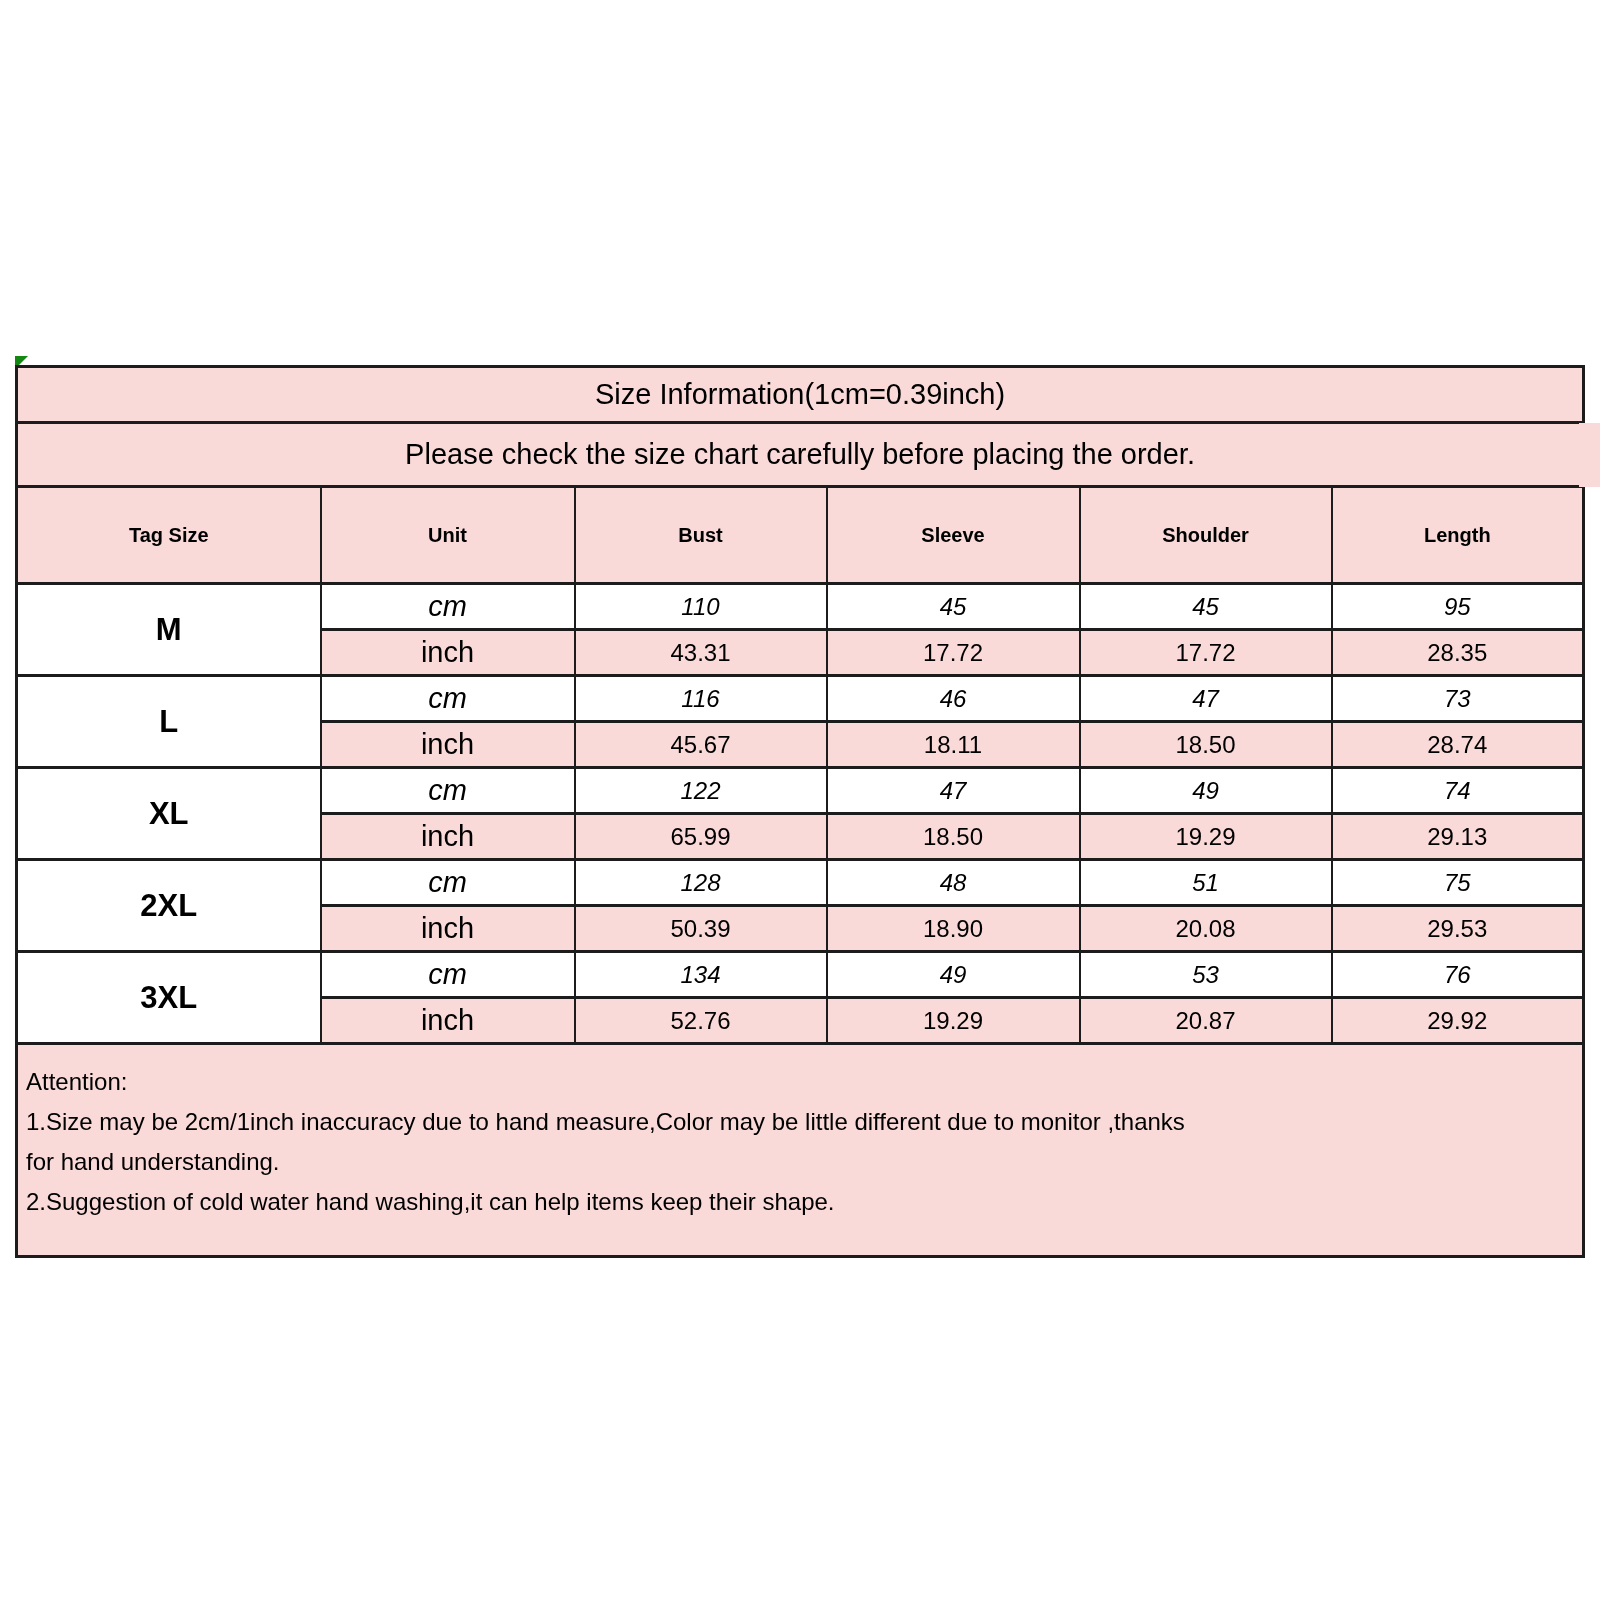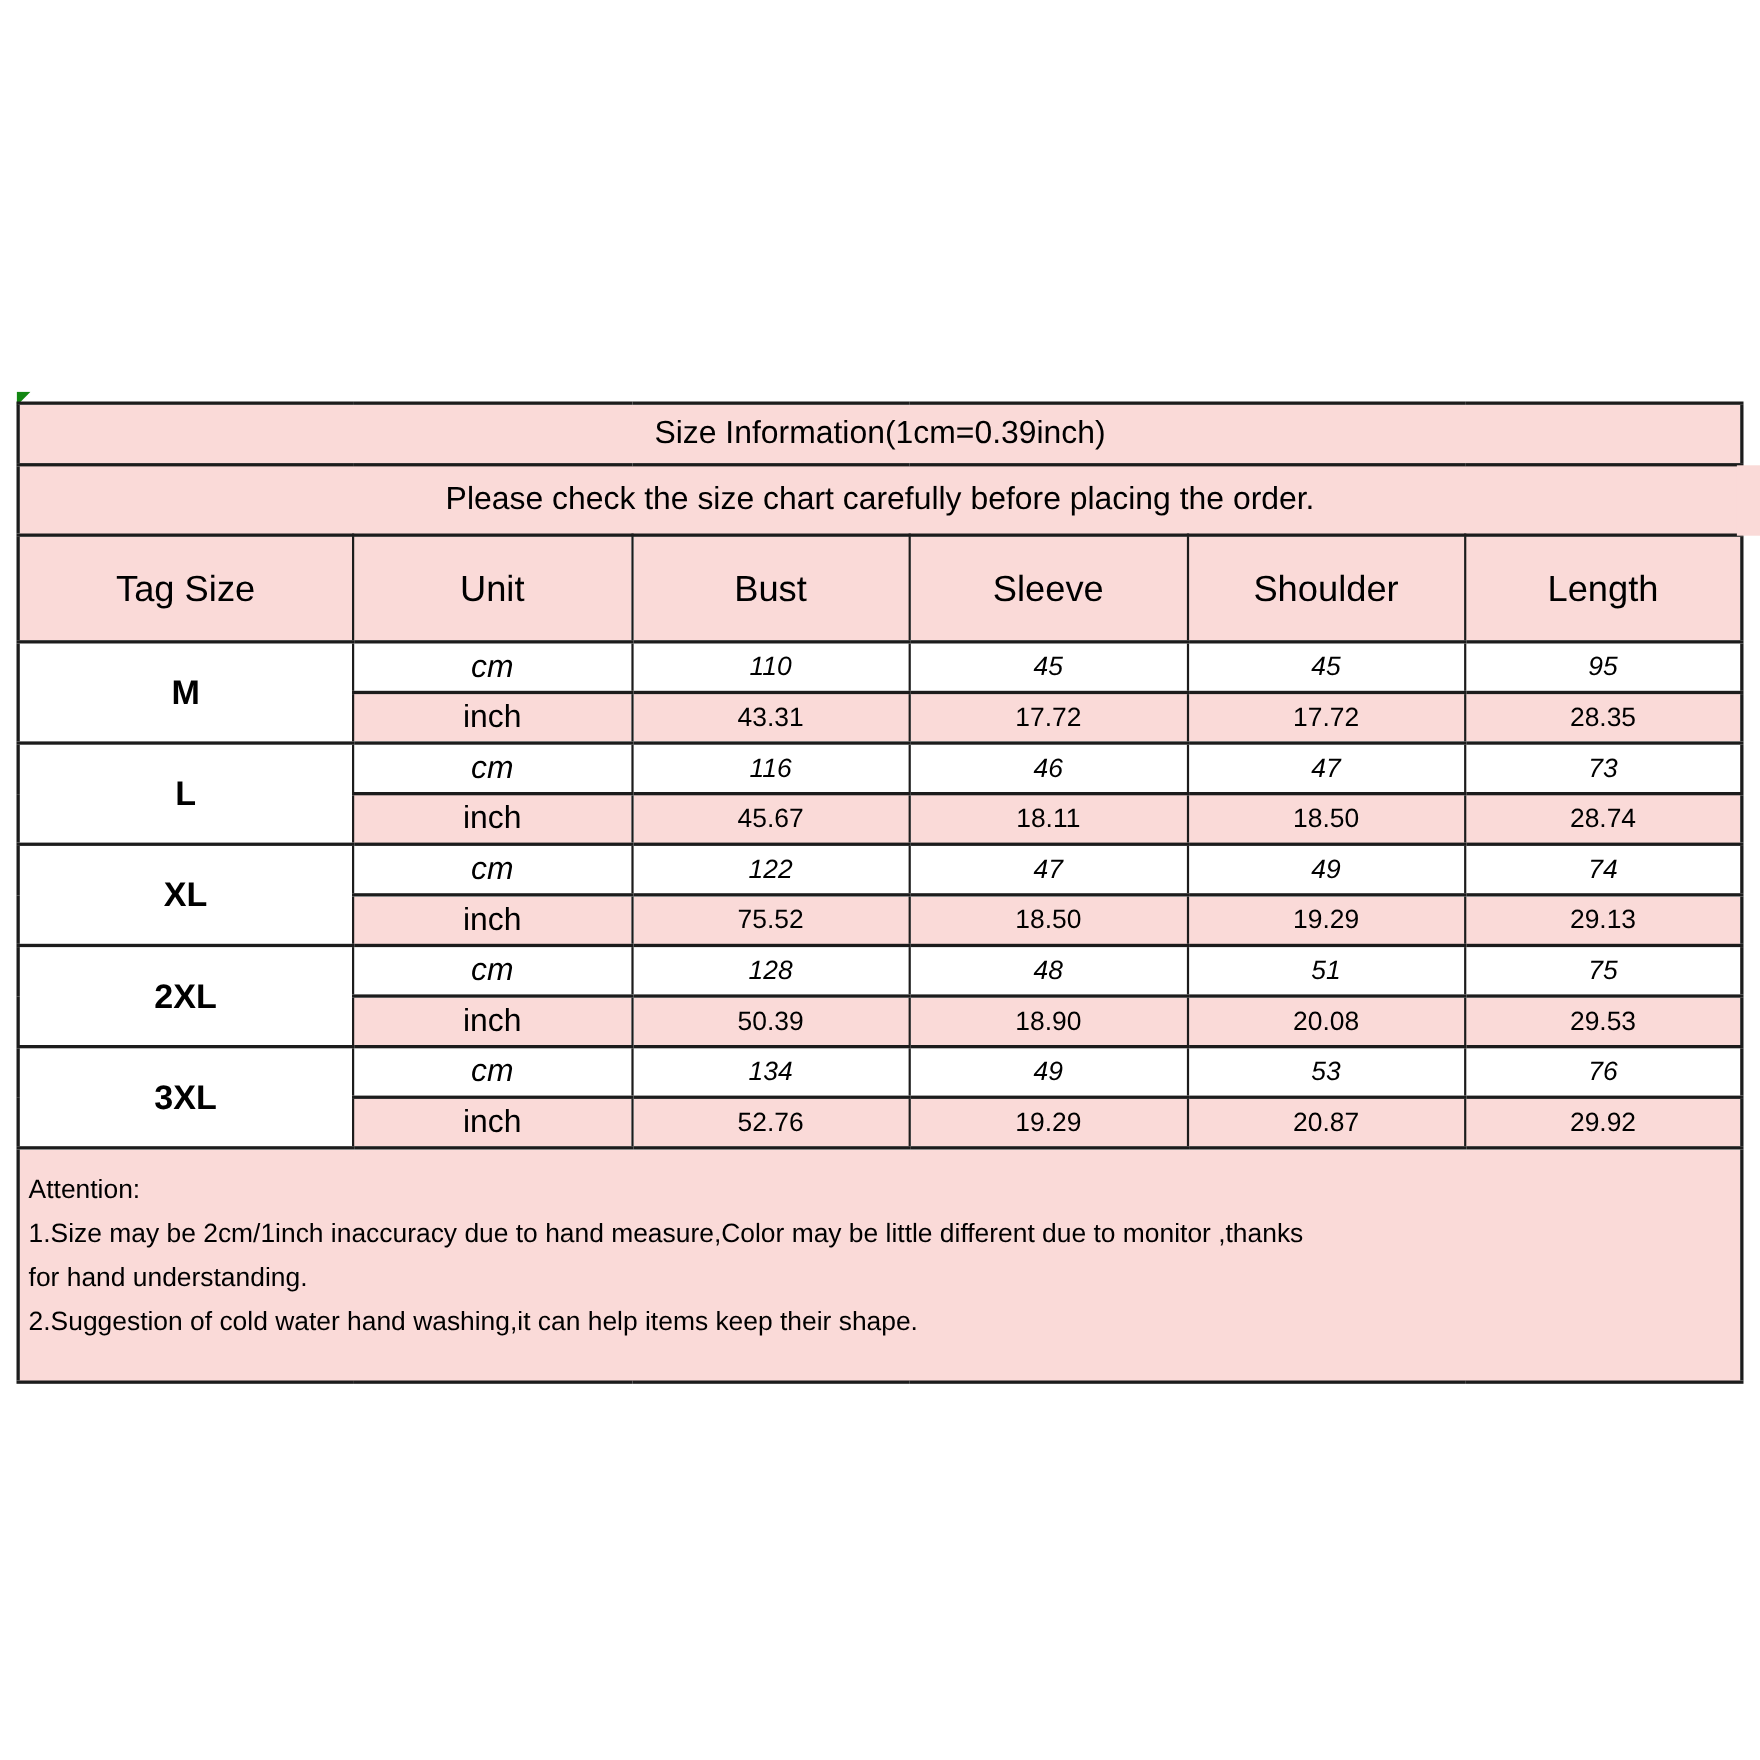--- a/index.html
+++ b/index.html
@@ -30,21 +30,21 @@
     border-bottom-width:3px;
     text-align:center;
     vertical-align:middle;
     padding:0;
     overflow:hidden;
   }
   .pink{background:var(--pink,#fadad8);}
   .white{background:#ffffff;font-style:italic;}
   .row-title td{height:53px;font-weight:normal;font-size:29px;}
   .row-subtitle td{height:61px;font-size:29px;}
-  .row-header td{height:94px;font-weight:normal;font-size:33px;}
+  .row-header td{height:94px;font-weight:bold;font-size:20px;}
   .row-data td{height:43px;font-size:24px;}
   td.tag{font-weight:bold;font-size:31px;background:#ffffff;}
   td.unit{font-size:29px;}
   .row-attn td{
     height:193px;
     text-align:left;
     vertical-align:top;
     font-size:24px;
     line-height:40px;
     padding:17px 10px 0 8px;
@@ -134,21 +134,21 @@
     <tr class="row-data">
       <td rowspan="2" class="tag">XL</td>
       <td class="unit white">cm</td>
       <td class="white">122</td>
       <td class="white">47</td>
       <td class="white">49</td>
       <td class="white">74</td>
     </tr>
     <tr class="row-data">
       <td class="unit pink">inch</td>
-      <td class="pink">75.52</td>
+      <td class="pink">65.99</td>
       <td class="pink">18.50</td>
       <td class="pink">19.29</td>
       <td class="pink">29.13</td>
     </tr>
 
     <tr class="row-data">
       <td rowspan="2" class="tag">2XL</td>
       <td class="unit white">cm</td>
       <td class="white">128</td>
       <td class="white">48</td>

